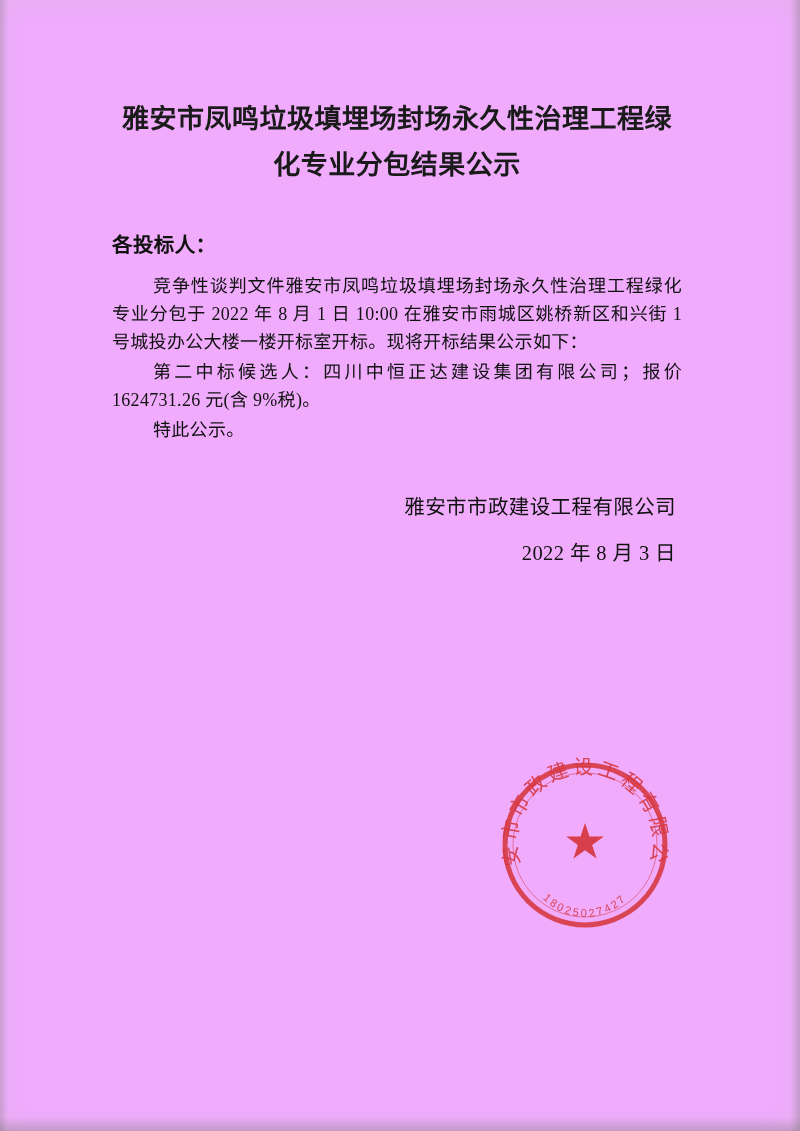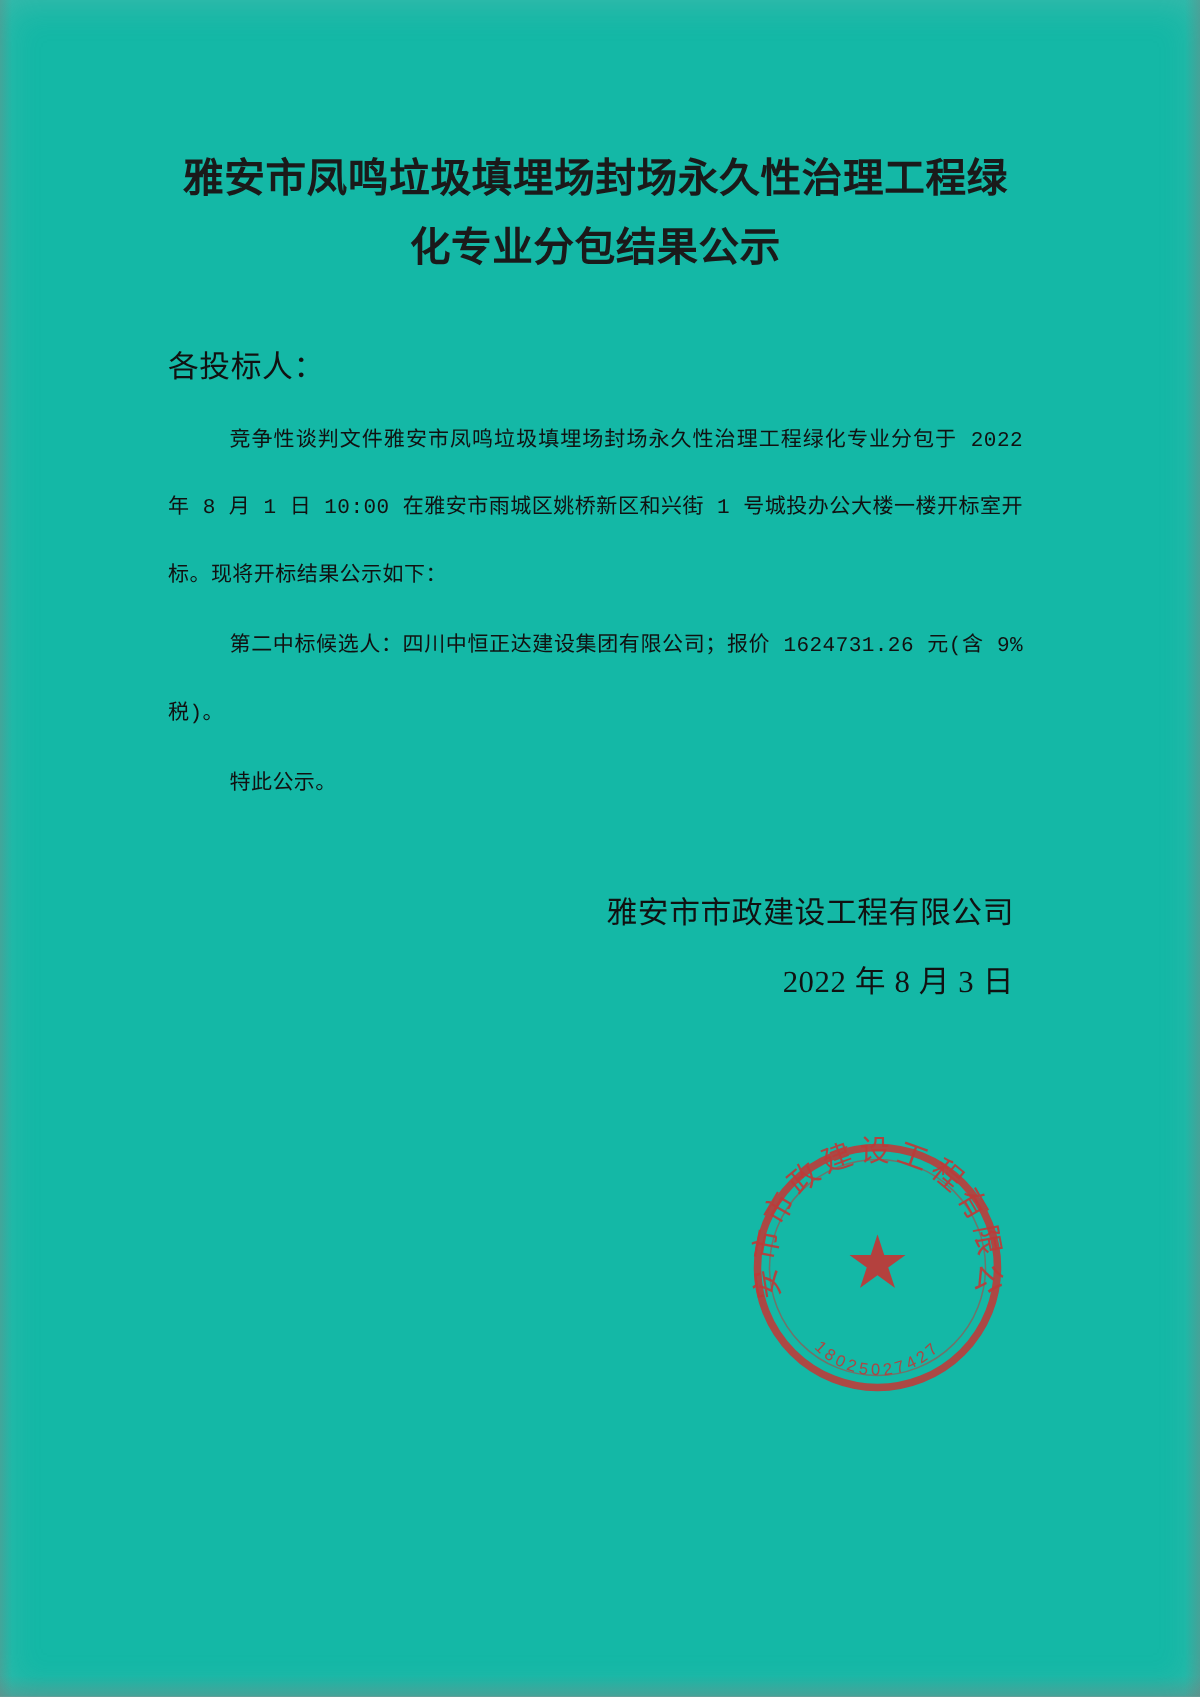--- a/index.html
+++ b/index.html
@@ -11,21 +11,21 @@
   body {
     width: 800px;
     height: 1131px;
     overflow: hidden;
     font-family: "Liberation Serif", "DejaVu Serif", serif;
   }
   .page {
     position: relative;
     width: 800px;
     height: 1131px;
-    background: #14b8a6;
+    background: #f0abfc;
     box-sizing: border-box;
   }
   
   .page::before {
     content: "";
     position: absolute;
     left: 0; top: 0;
     width: 100%; height: 100%;
     box-shadow: inset 0 0 26px rgba(190,190,190,0.28);
     pointer-events: none;
@@ -65,32 +65,32 @@
     letter-spacing: 0.5px;
     margin: 0 0 34px 0;
   }
 
   .salutation {
     font-size: 20.5px;
     line-height: 46px;
     color: #111;
     margin: 0 0 4px 0;
     letter-spacing: 0.4px;
+    font-weight: bold;
   }
 
   p.body-par {
-    font-size: 14px;
-    line-height: 45px;
+    font-size: 18px;
+    line-height: 28px;
     color: #111;
     margin: 0 0 2px 0;
     text-indent: 41px;
     text-align: justify;
     text-justify: inter-ideograph;
     letter-spacing: 0.3px;
-    font-family: Liberation Mono, monospace;
   }
 
   .sign-block {
     margin-top: 40px;
     text-align: right;
     padding-right: 6px;
   }
   .sign-line {
     font-size: 20.5px;
     line-height: 46px;

